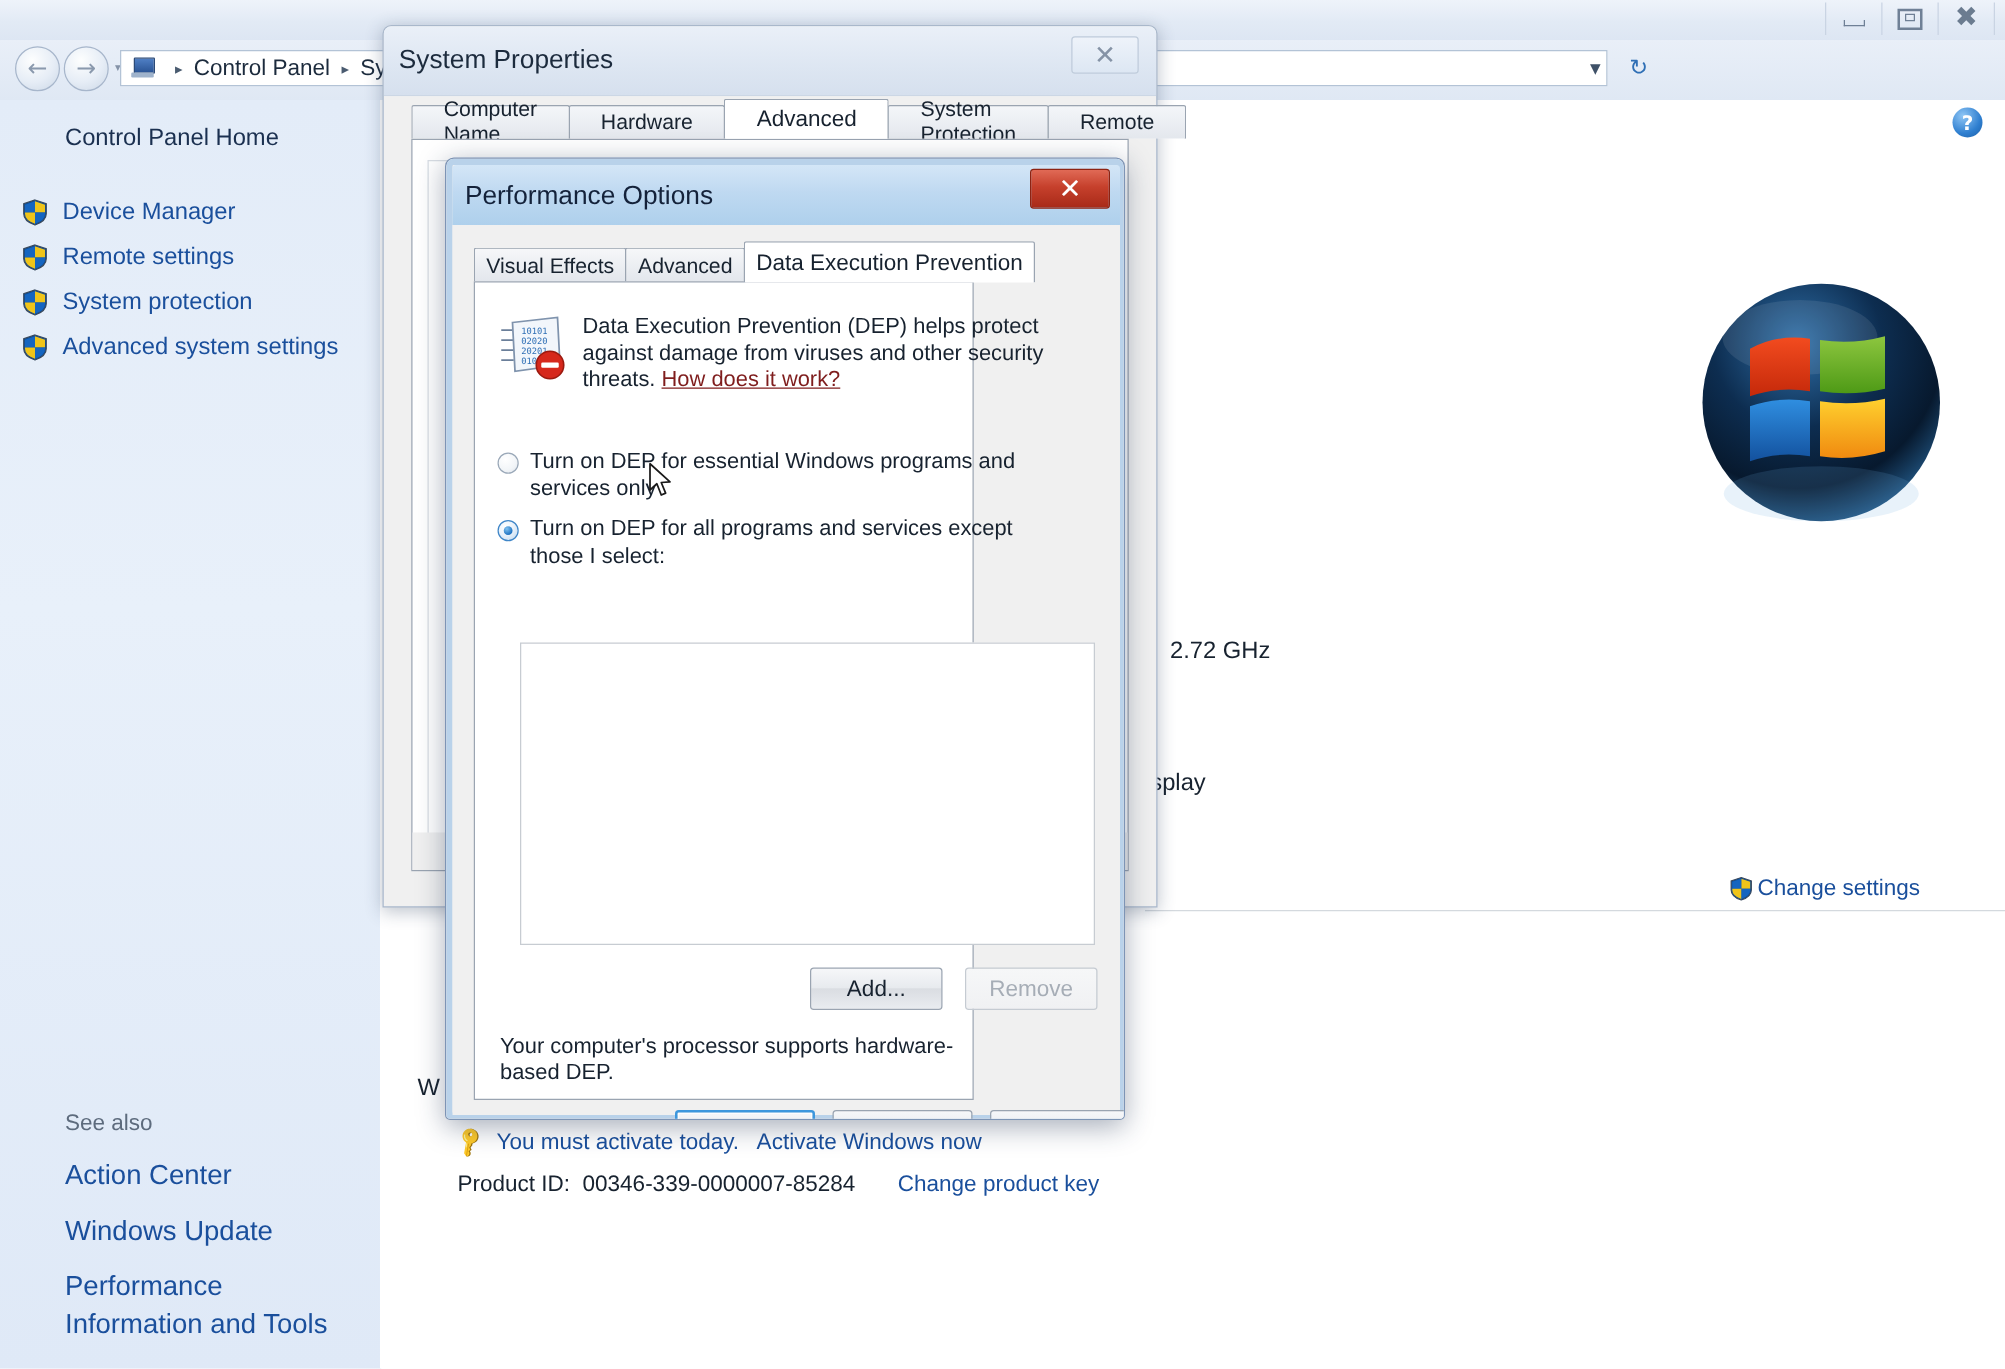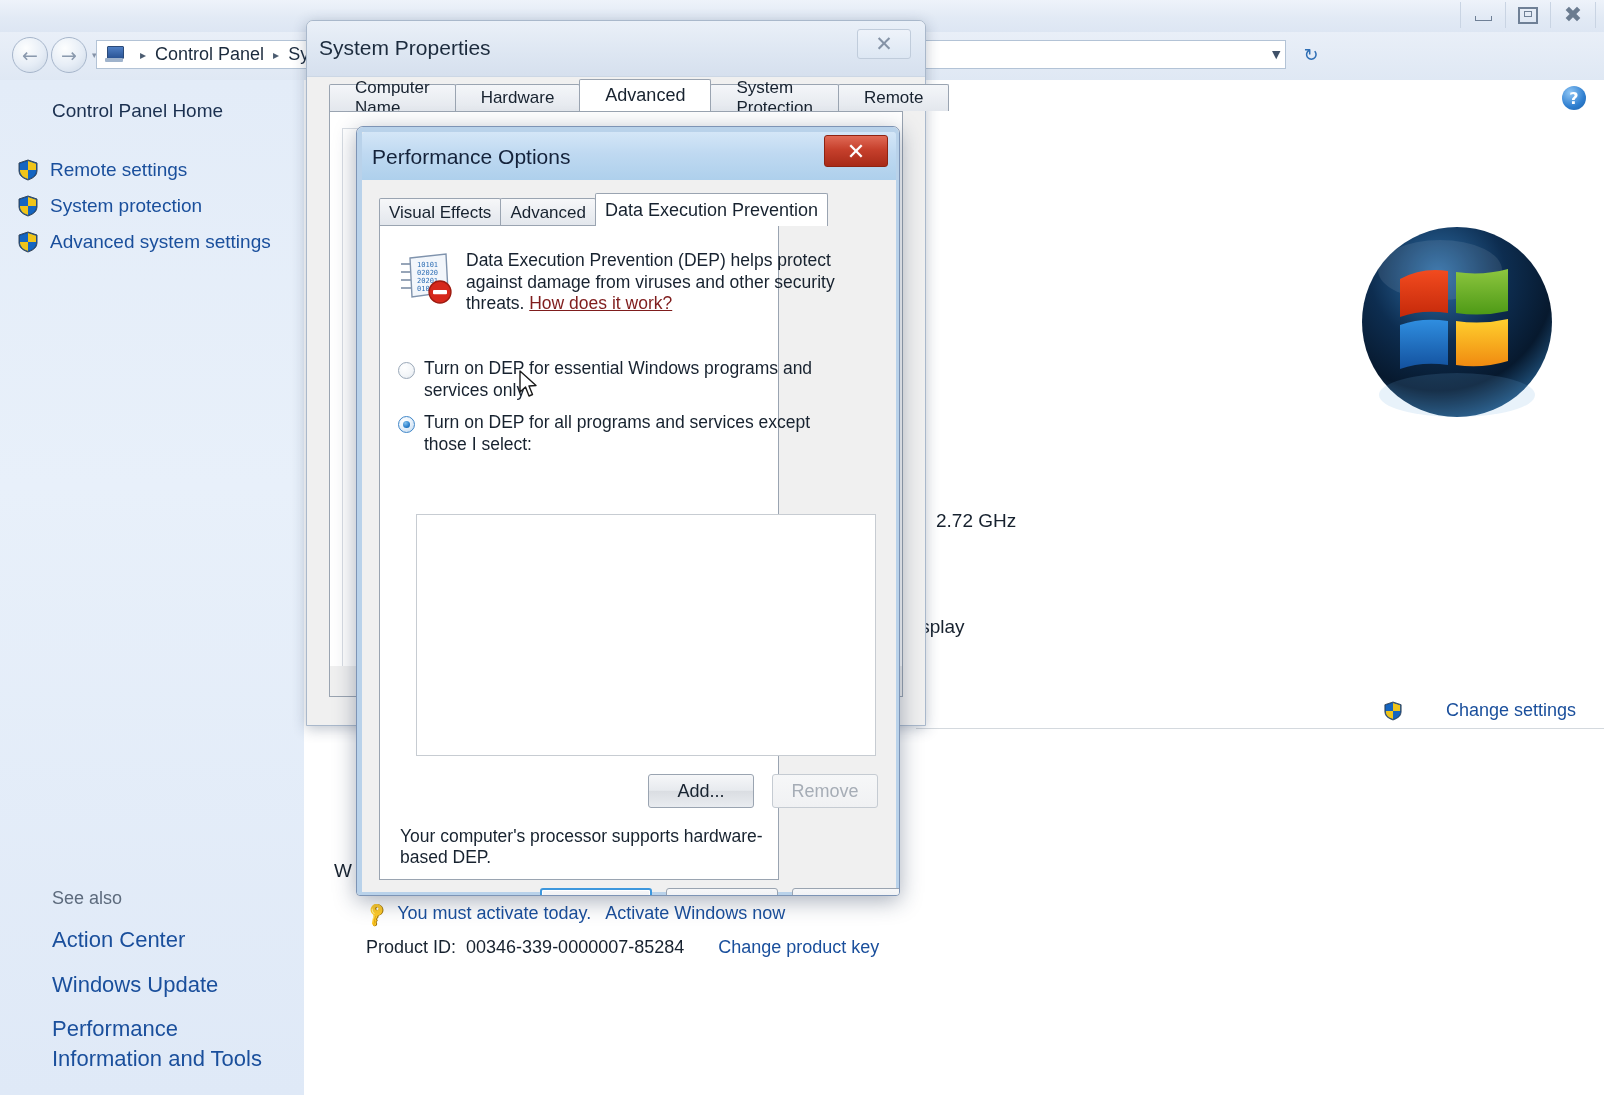--- a/index.html
+++ b/index.html
@@ -291,21 +291,20 @@
     left: 612px; top: 648px;
     width: 688px; height: 1px;
     background: #d4d9de;
   }
   .change-settings {
     position: absolute;
     left: 1080px; top: 620px;
     display: flex; align-items: center;
     color: #1a4f9c;
     font-size: 18px;
-    gap: 40px;
   }
   .change-settings .shield { margin-right: 4px; width:18px; height:20px;}
 
   .activate-row {
     position: absolute;
     left: 62px; top: 823px;
     display: flex;
     align-items: center;
     font-size: 18px;
     color: #1a4f9c;
@@ -675,20 +674,34 @@
       <span class="refresh-btn">↻</span>
 
     </div>
 
     <div class="exp-body">
 
       <div class="sidebar">
         <div class="cp-home">Control Panel Home</div>
 
         <div class="side-links">
+          <div class="side-link">
+            <span class="shield">
+              <svg width="20" height="22" viewBox="0 0 20 22">
+                <path d="M10 1 L19 4 L19 12 Q19 18 10 21 Q1 18 1 12 L1 4 Z" fill="#0b4e9b"></path>
+                <path d="M10 2 L18 4.7 L18 12 Q18 17.2 10 20 L10 2 Z" fill="#0b4e9b"></path>
+                <path d="M10 2 L18 4.7 L18 11 L10 11 Z" fill="#f0c419"></path>
+                <path d="M10 11 L18 11 L18 12 Q18 17.2 10 20 Z" fill="#1565c0"></path>
+                <path d="M2 4.7 L10 2 L10 11 L2 11 Z" fill="#1565c0"></path>
+                <path d="M2 11 L10 11 L10 20 Q2 17.2 2 12 Z" fill="#f0c419"></path>
+                <path d="M10 1 L19 4 L19 12 Q19 18 10 21 Q1 18 1 12 L1 4 Z" fill="none" stroke="#3a4a5e" stroke-width="1"></path>
+              </svg>
+            </span>
+            <span>Device Manager</span>
+          </div>
 
           <div class="side-link">
             <span class="shield">
               <svg width="20" height="22" viewBox="0 0 20 22">
                 <path d="M10 1 L19 4 L19 12 Q19 18 10 21 Q1 18 1 12 L1 4 Z" fill="#0b4e9b"></path>
                 <path d="M10 2 L18 4.7 L18 11 L10 11 Z" fill="#f0c419"></path>
                 <path d="M10 11 L18 11 L18 12 Q18 17.2 10 20 Z" fill="#1565c0"></path>
                 <path d="M2 4.7 L10 2 L10 11 L2 11 Z" fill="#1565c0"></path>
                 <path d="M2 11 L10 11 L10 20 Q2 17.2 2 12 Z" fill="#f0c419"></path>
                 <path d="M10 1 L19 4 L19 12 Q19 18 10 21 Q1 18 1 12 L1 4 Z" fill="none" stroke="#3a4a5e" stroke-width="1"></path>

